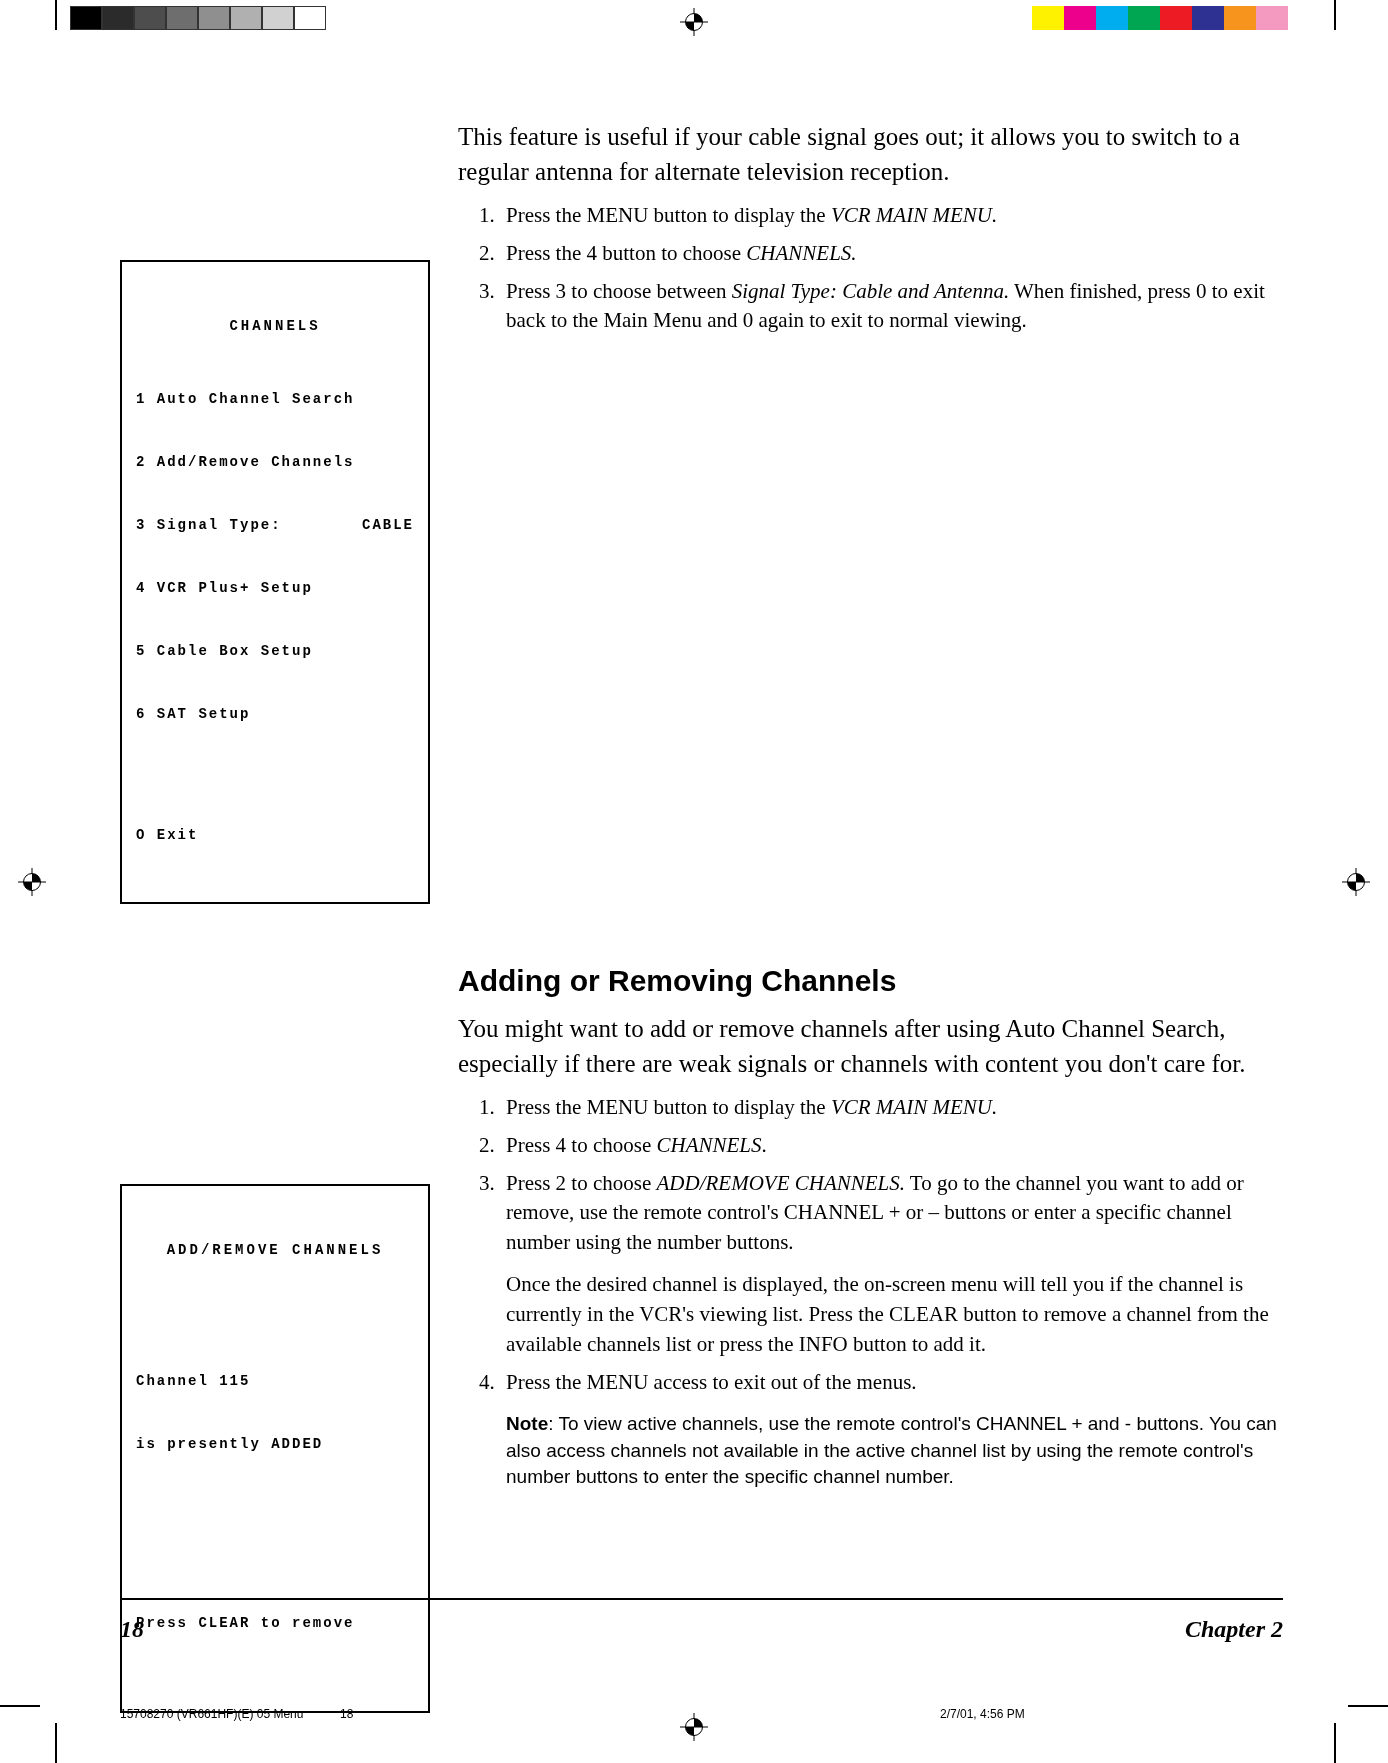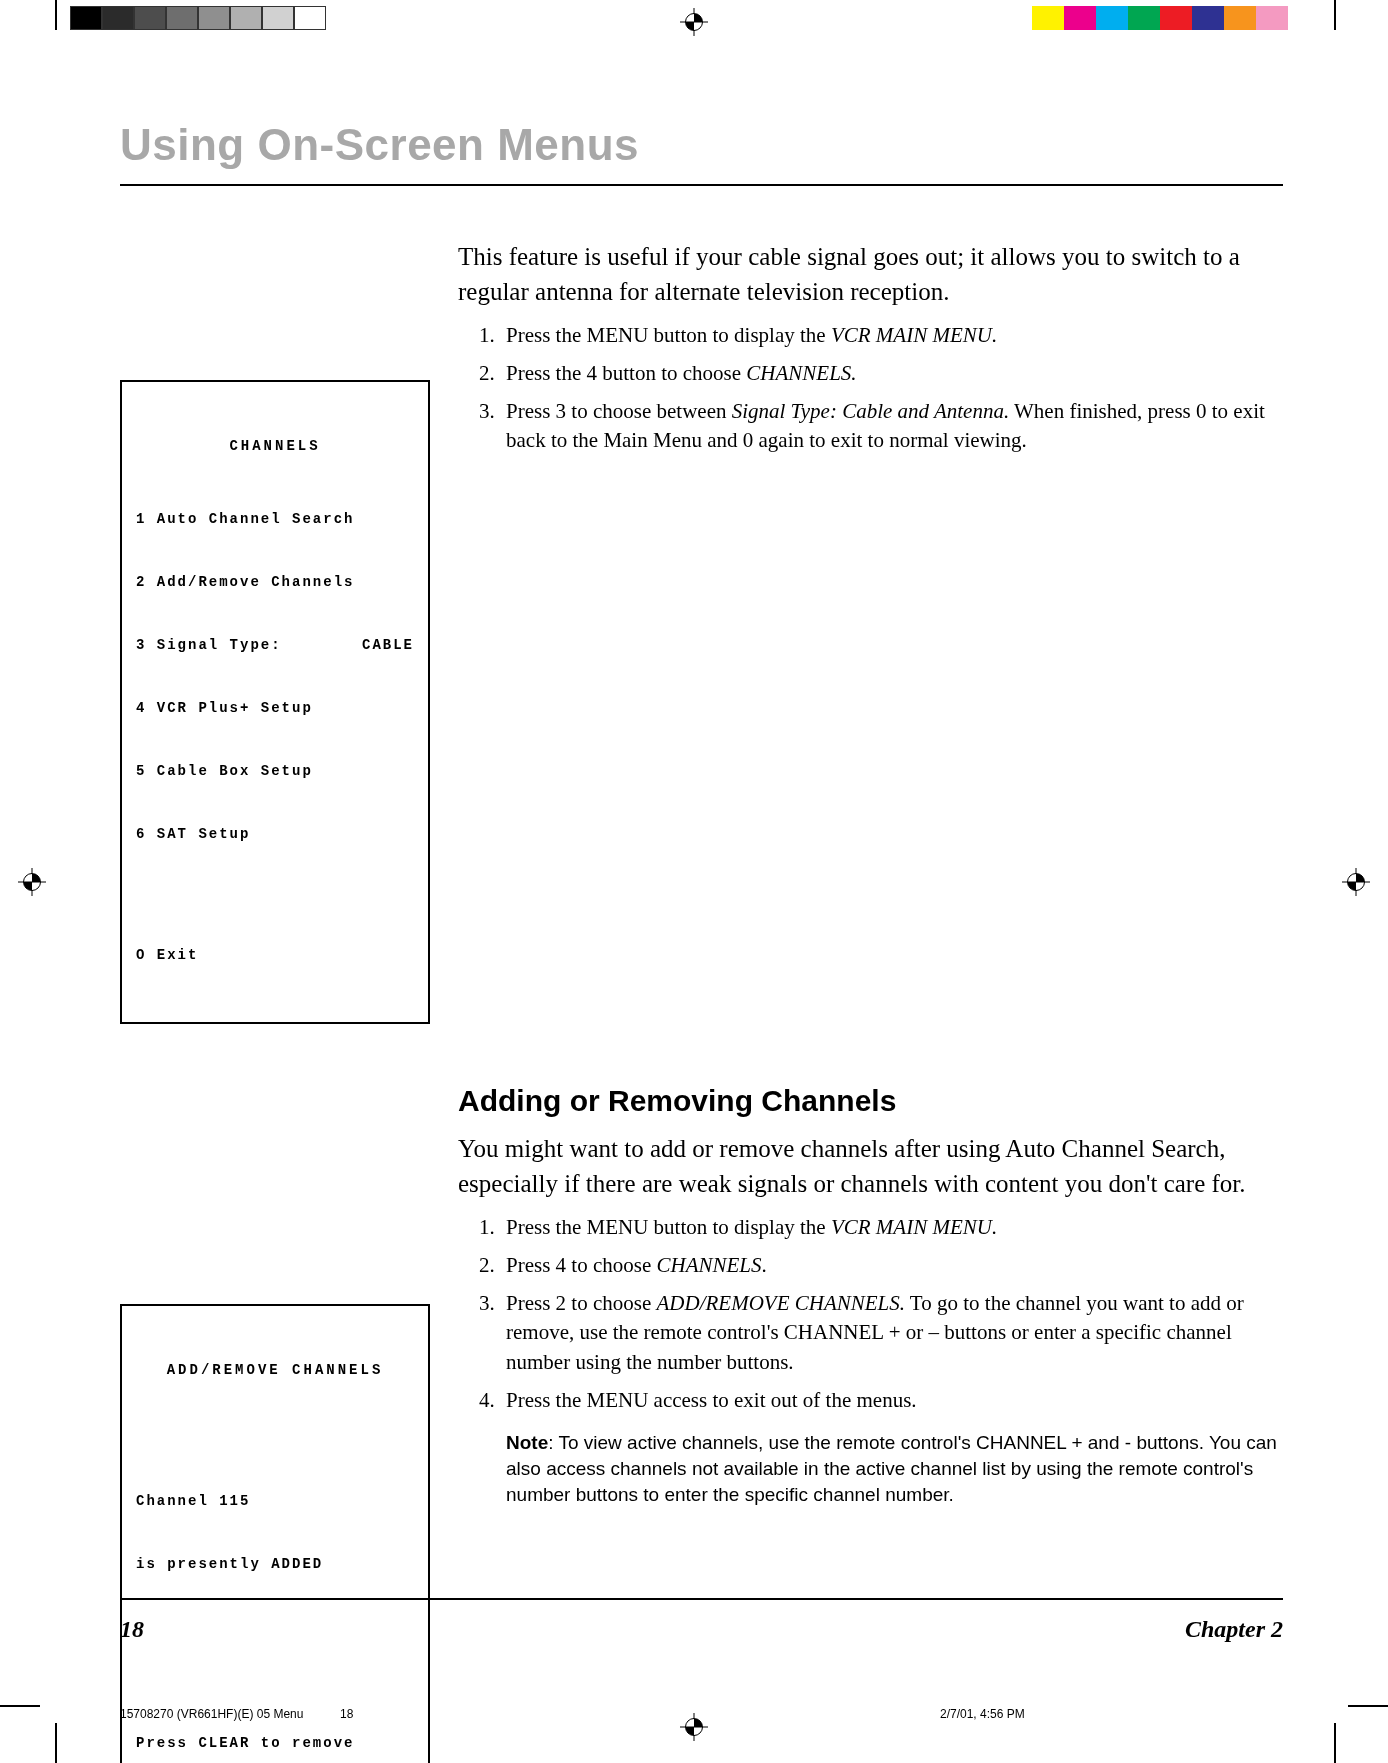--- a/index.html
+++ b/index.html
@@ -172,21 +172,20 @@
 <div class="reg-mark bottom">
     <span></span>
   </div>
 <div class="crop-line-bl-h"></div>
 <div class="crop-line-br-h"></div>
 <div class="crop-line-bl-v"></div>
 <div class="crop-line-br-v"></div>
 
 <div class="page">
 
-  <div class="page-title">Using On-Screen Menus</div>
 
   <div class="row">
     <div class="side-col">
       <div class="osd-box">
         <div class="osd-title">CHANNELS</div>
         <div>1 Auto Channel Search</div>
         <div>2 Add/Remove Channels</div>
         <div class="osd-line"><span>3 Signal Type:</span><span>CABLE</span></div>
         <div>4 VCR Plus+ Setup</div>
         <div>5 Cable Box Setup</div>
@@ -219,20 +218,21 @@
       </div>
     </div>
     <div class="main-col">
       <div class="section-head">Adding or Removing Channels</div>
       <p class="body-text">You might want to add or remove channels after using Auto Channel Search, especially if there are weak signals or channels with content you don't care for.</p>
       <ol class="steps">
         <li><span>Press the MENU button to display the </span><span class="italic">VCR MAIN MENU.</span></li>
         <li><span>Press 4 to choose </span><span class="italic">CHANNELS</span><span>.</span></li>
         <li>
           <span>Press 2 to choose </span><span class="italic">ADD/REMOVE CHANNELS.</span><span> To go to the channel you want to add or remove, use the remote control's CHANNEL + or – buttons or enter a specific channel number using the number buttons.</span>
+          <p class="extra">Once the desired channel is displayed, the on-screen menu will tell you if the channel is currently in the VCR's viewing list. Press the CLEAR button to remove a channel from the available channels list or press the INFO button to add it.</p>
         </li>
         <li>
           <span>Press the MENU access to exit out of the menus.</span>
           <div class="note"><b>Note</b><span>: To view active channels, use the remote control's CHANNEL + and - buttons. You can also access channels not available in the active channel list by using the remote control's number buttons to enter the specific channel number.</span></div>
         </li>
       </ol>
     </div>
   </div>
 
   <div class="page-footer">

